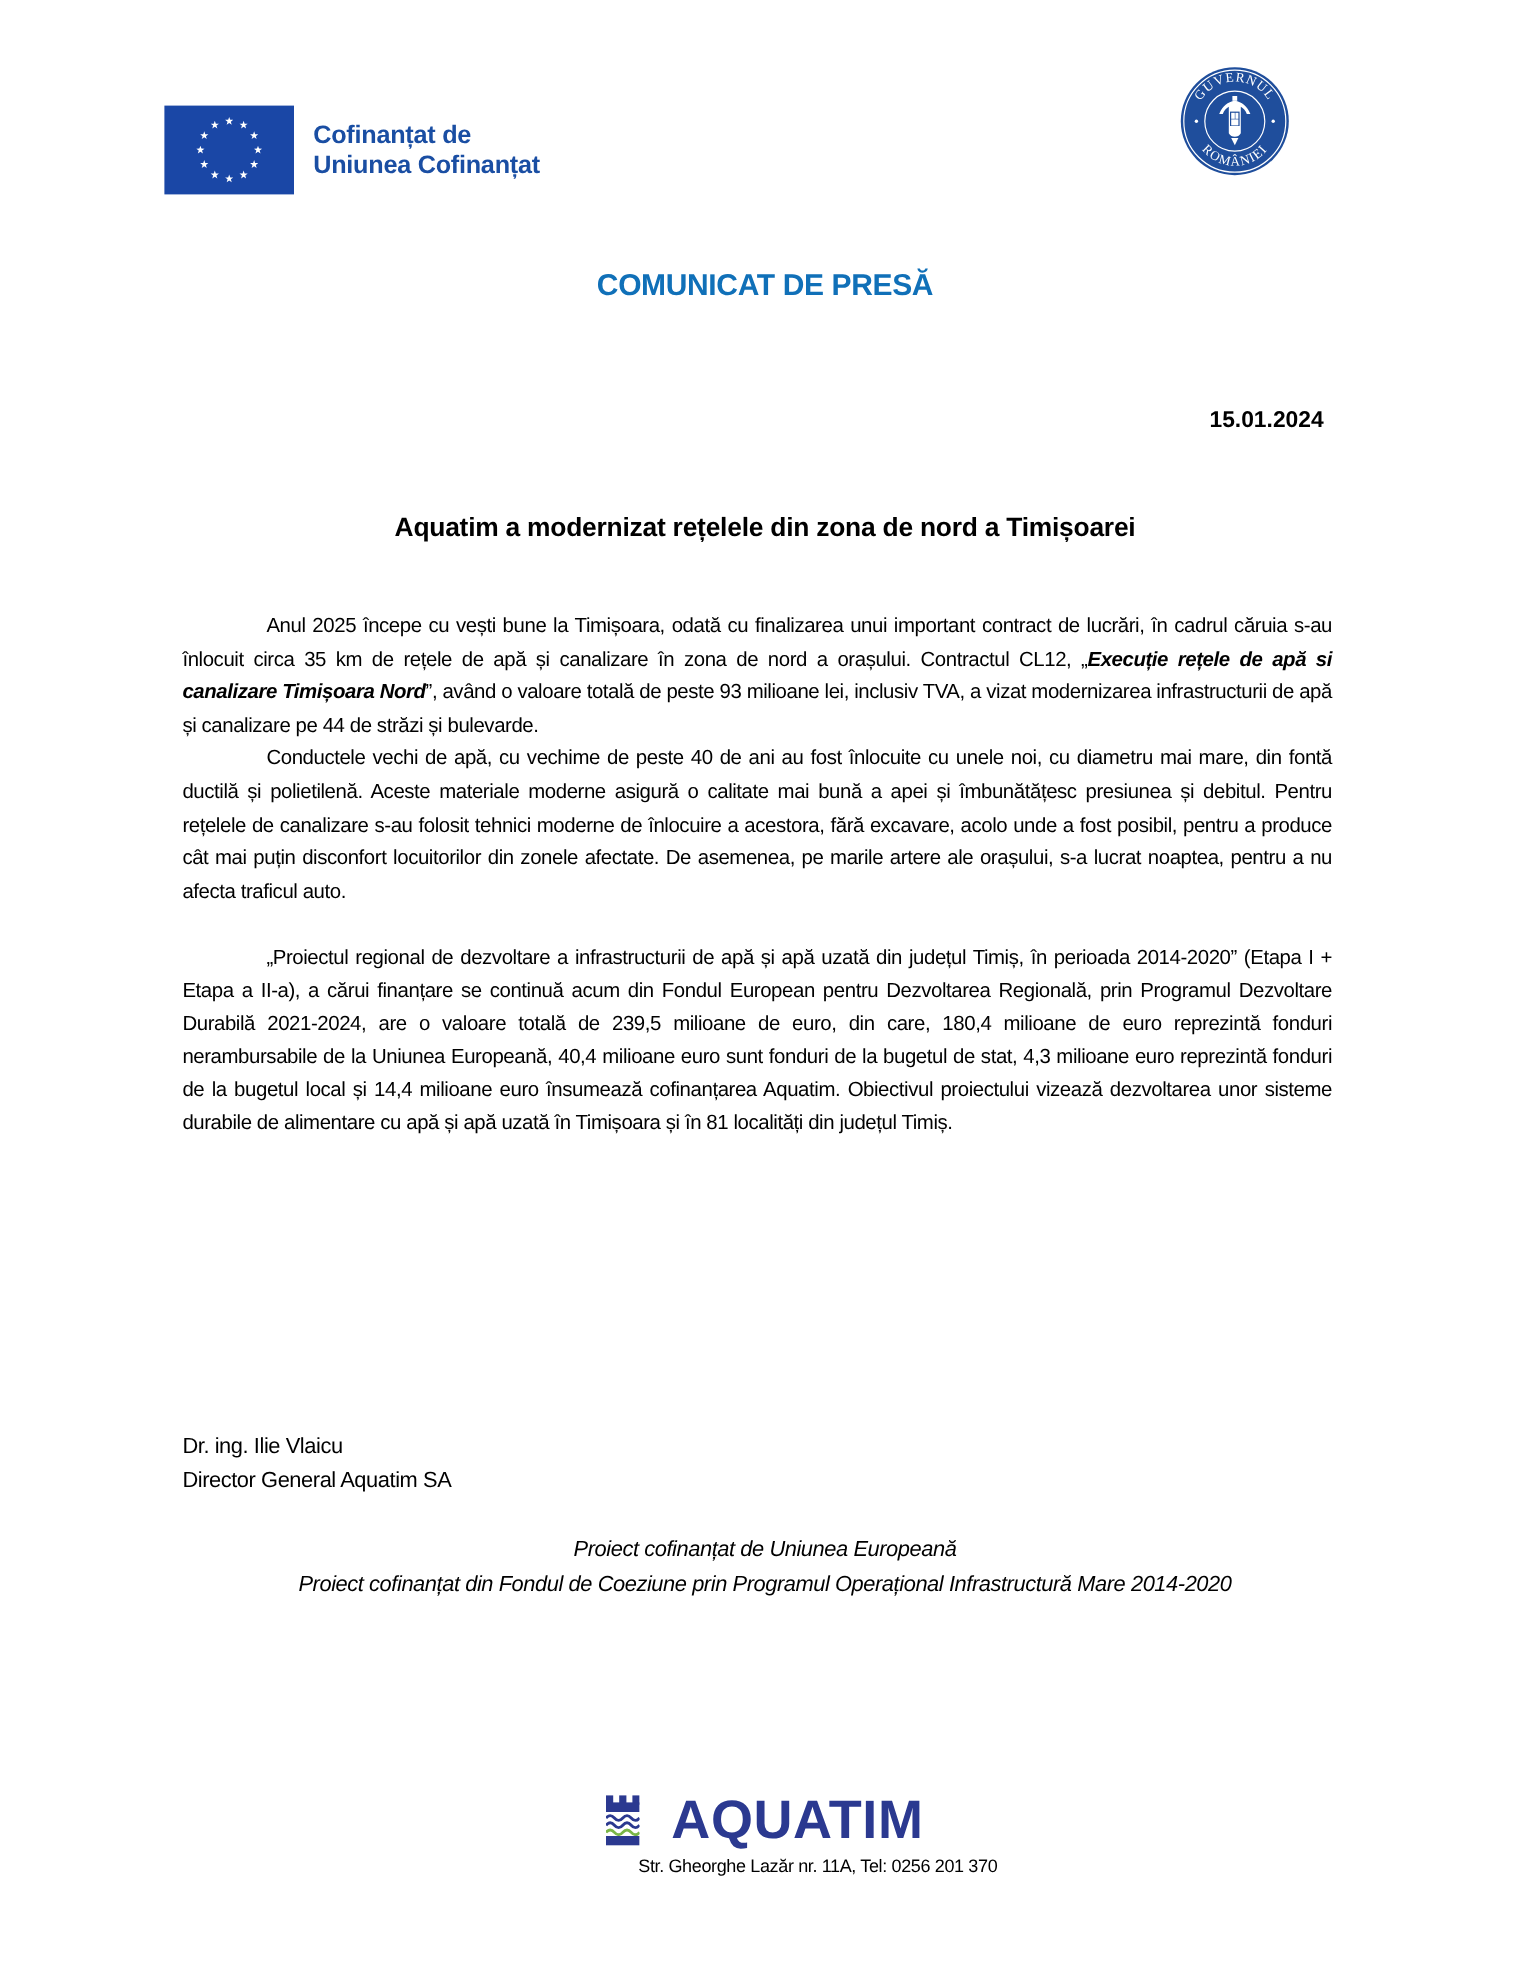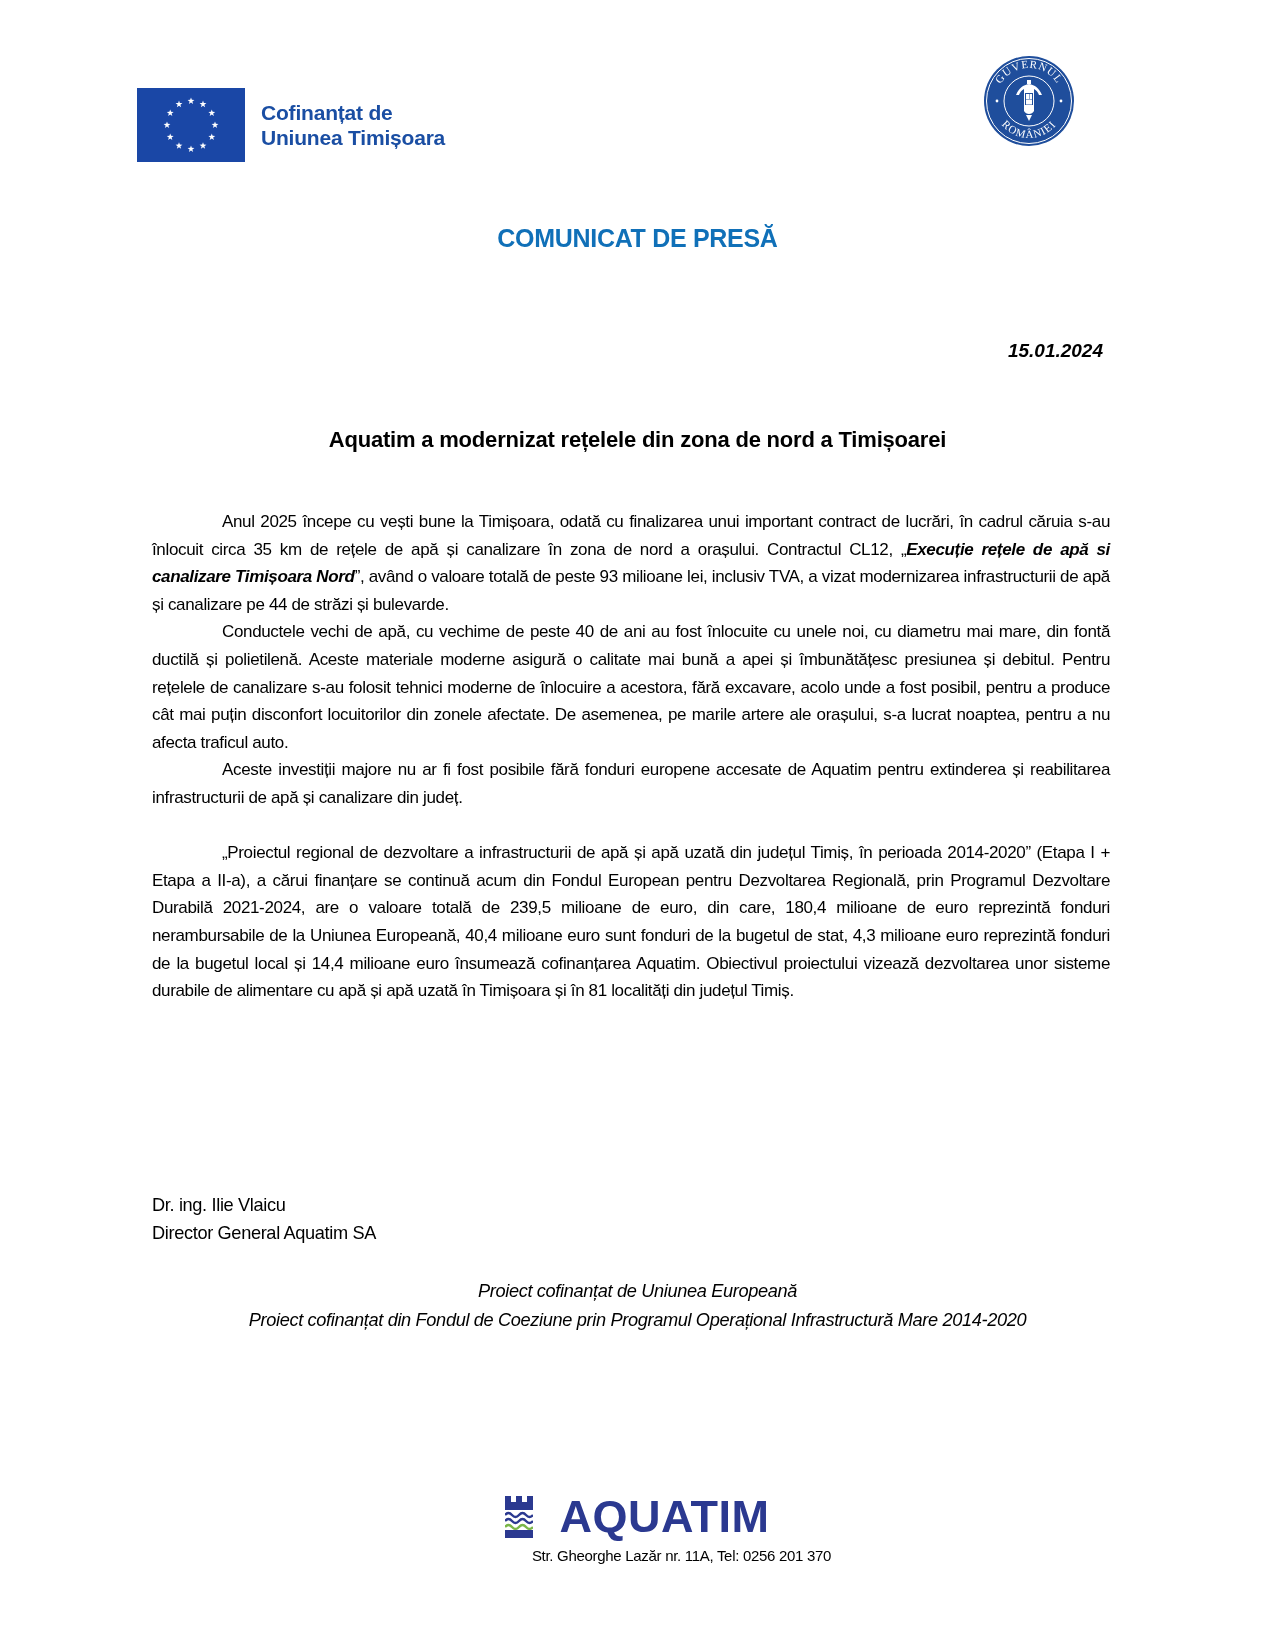--- a/index.html
+++ b/index.html
@@ -11,21 +11,21 @@
   #eu-logo { left: 137px; top: 88px; width: 340px; height: 74px; display: flex; align-items: center; }
   #eu-flag { width: 108px; height: 74px; background: #1a47a6; position: relative; flex: none; }
   #eu-flag svg { position: absolute; left: 0; top: 0; }
   #eu-text { margin-left: 16px; color: #1a4ea3; font-weight: bold; font-size: 21px; line-height: 25px; letter-spacing: -0.2px; }
 
   #gov-seal { left: 983px; top: 55px; width: 92px; height: 92px; }
 
   
   #press-title { left: 0; width: 1275px; top: 224px; text-align: center; color: #1070b8;
                  font-weight: bold; font-size: 25px; letter-spacing: -0.3px; }
-  #doc-date { right: 172px; top: 340px; font-weight: bold; font-size: 19px; font-style: italic; }
+  #doc-date { right: 172px; top: 340px; font-weight: bold; font-size: 19px; }
   #headline { left: 0; width: 1275px; top: 427px; text-align: center; font-weight: bold; font-size: 22px; letter-spacing: -0.2px; }
 
   
   #body { left: 152px; top: 508px; width: 958px; font-size: 17px; line-height: 27.6px;
           text-align: justify; letter-spacing: -0.35px; }
   #body p { margin: 0; text-indent: 70px; }
   #body p.gap { margin-top: 27.6px; }
   #body .emph { font-weight: bold; font-style: italic; }
 
   
@@ -56,21 +56,21 @@
         <path d="M54.00 57.40 L54.85 59.84 L57.42 59.89 L55.37 61.44 L56.12 63.91 L54.00 62.44 L51.88 63.91 L52.63 61.44 L50.58 59.89 L53.15 59.84 Z" fill="#ffffff"></path>
         <path d="M42.00 54.18 L42.85 56.62 L45.42 56.67 L43.37 58.23 L44.12 60.70 L42.00 59.22 L39.88 60.70 L40.63 58.23 L38.58 56.67 L41.15 56.62 Z" fill="#ffffff"></path>
         <path d="M33.22 45.40 L34.06 47.84 L36.64 47.89 L34.58 49.44 L35.33 51.91 L33.22 50.44 L31.10 51.91 L31.85 49.44 L29.79 47.89 L32.37 47.84 Z" fill="#ffffff"></path>
         <path d="M30.00 33.40 L30.85 35.84 L33.42 35.89 L31.37 37.44 L32.12 39.91 L30.00 38.44 L27.88 39.91 L28.63 37.44 L26.58 35.89 L29.15 35.84 Z" fill="#ffffff"></path>
         <path d="M33.22 21.40 L34.06 23.84 L36.64 23.89 L34.58 25.44 L35.33 27.91 L33.22 26.44 L31.10 27.91 L31.85 25.44 L29.79 23.89 L32.37 23.84 Z" fill="#ffffff"></path>
         <path d="M42.00 12.62 L42.85 15.05 L45.42 15.10 L43.37 16.66 L44.12 19.13 L42.00 17.66 L39.88 19.13 L40.63 16.66 L38.58 15.10 L41.15 15.05 Z" fill="#ffffff"></path>
       </svg>
   </div>
   <div id="eu-text">
     <div>Cofinanțat de</div>
-    <div>Uniunea Timișoara</div>
+    <div>Uniunea Cofinanțat</div>
   </div>
 </div>
 
 <div id="gov-seal" class="abs">
   <svg width="92" height="92" viewBox="0 0 92 92">
     <defs>
       <path id="arcTop" d="M 13 46 A 33 33 0 0 1 79 46"></path>
       <path id="arcBot" d="M 11 48 A 35 35 0 0 0 81 48"></path>
     </defs>
     <circle cx="46" cy="46" r="45" fill="#1f4e9c"></circle>
@@ -97,21 +97,20 @@
   </svg>
 </div>
 
 <div id="press-title" class="abs">COMUNICAT DE PRESĂ</div>
 <div id="doc-date" class="abs">15.01.2024</div>
 <div id="headline" class="abs">Aquatim a modernizat rețelele din zona de nord a Timișoarei</div>
 
 <div id="body" class="abs">
   <p><span>Anul 2025 începe cu vești bune la Timișoara, odată cu finalizarea unui important contract de lucrări, în cadrul căruia s-au înlocuit circa 35 km de rețele de apă și canalizare în zona de nord a orașului. Contractul CL12, „</span><span class="emph">Execuție rețele de apă si canalizare Timișoara Nord</span><span>”, având o valoare totală de peste 93 milioane lei, inclusiv TVA, a vizat modernizarea infrastructurii de apă și canalizare pe 44 de străzi și bulevarde.</span></p>
   <p>Conductele vechi de apă, cu vechime de peste 40 de ani au fost înlocuite cu unele noi, cu diametru mai mare, din fontă ductilă și polietilenă. Aceste materiale moderne asigură o calitate mai bună a apei și îmbunătățesc presiunea și debitul. Pentru rețelele de canalizare s-au folosit tehnici moderne de înlocuire a acestora, fără excavare, acolo unde a fost posibil, pentru a produce cât mai puțin disconfort locuitorilor din zonele afectate. De asemenea, pe marile artere ale orașului, s-a lucrat noaptea, pentru a nu afecta traficul auto.</p>
-  <p>Aceste investiții majore nu ar fi fost posibile fără fonduri europene accesate de Aquatim pentru extinderea și reabilitarea infrastructurii de apă și canalizare din județ.</p>
   <p class="gap">„Proiectul regional de dezvoltare a infrastructurii de apă și apă uzată din județul Timiș, în perioada 2014-2020” (Etapa I + Etapa a II-a), a cărui finanțare se continuă acum din Fondul European pentru Dezvoltarea Regională, prin Programul Dezvoltare Durabilă 2021-2024, are o valoare totală de 239,5 milioane de euro, din care, 180,4 milioane de euro reprezintă fonduri nerambursabile de la Uniunea Europeană, 40,4 milioane euro sunt fonduri de la bugetul de stat, 4,3 milioane euro reprezintă fonduri de la bugetul local și 14,4 milioane euro însumează cofinanțarea Aquatim. Obiectivul proiectului vizează dezvoltarea unor sisteme durabile de alimentare cu apă și apă uzată în Timișoara și în 81 localități din județul Timiș.</p>
 </div>
 
 <div id="signature" class="abs">
   <div>Dr. ing. Ilie Vlaicu</div>
   <div>Director General Aquatim SA</div>
 </div>
 
 <div id="funding" class="abs">
   <div>Proiect cofinanțat de Uniunea Europeană</div>

